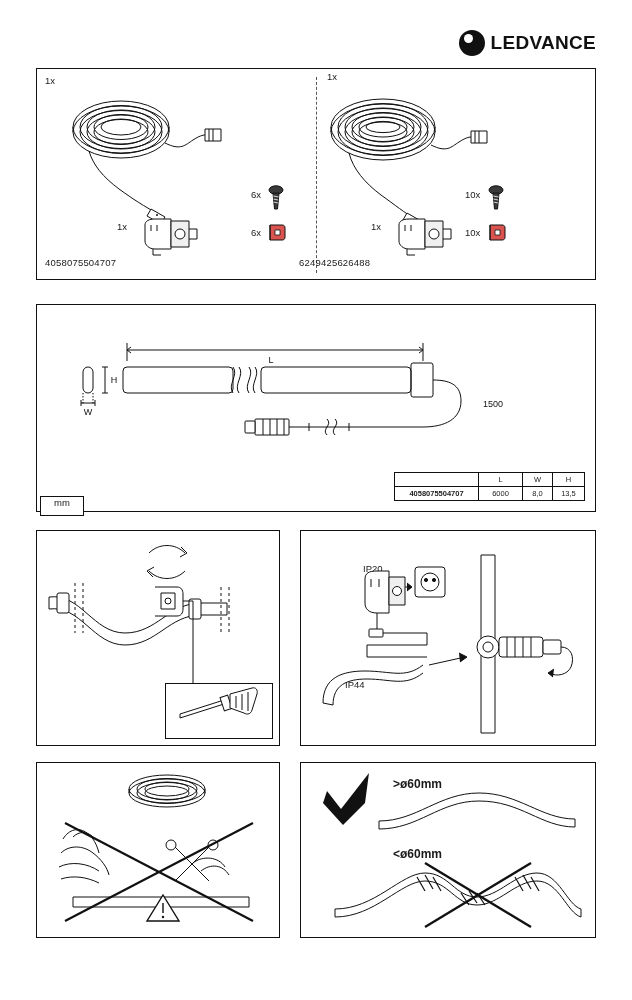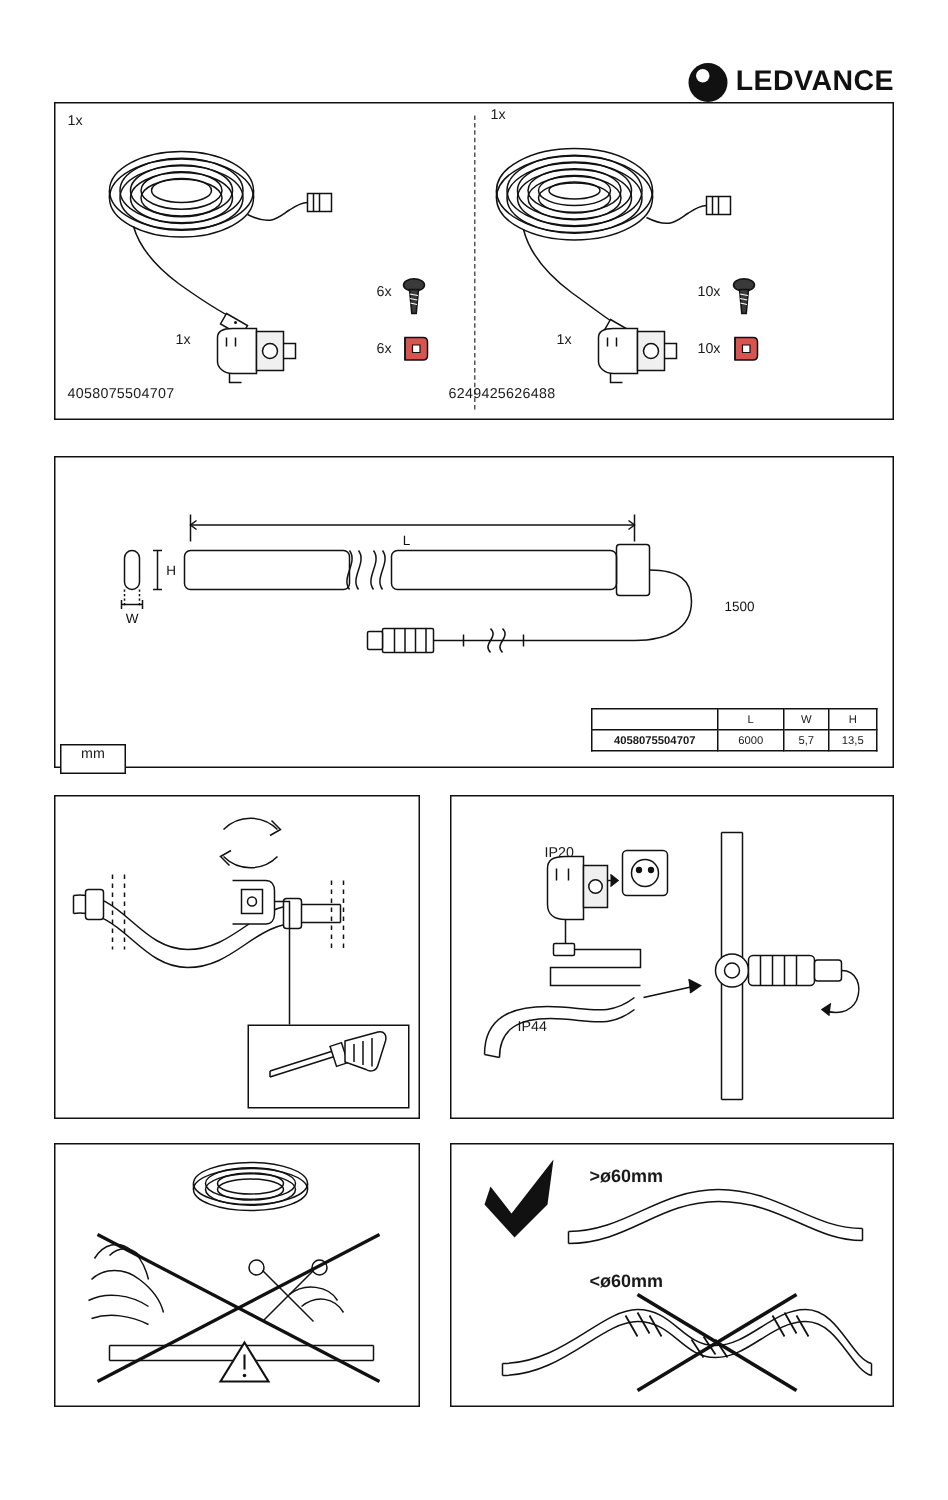--- a/index.html
+++ b/index.html
@@ -28,21 +28,21 @@
     display: flex; align-items: center; justify-content: flex-start;
     padding-left: 6px;
   }
   .title-box .rule {
     position: absolute; left: 0; top: -1px; width: 118px; height: 1.4px; background: #111;
   }
   .title-text {
     font-size: 10.5px; font-weight: bold; letter-spacing: .4px;
   }
   .brand {
-    position: absolute; right: 0; top: 16px;
+    position: absolute; right: 0; top: 4px;
     display: flex; align-items: center; gap: 6px;
   }
   .brand-mark {
     width: 26px; height: 26px; border-radius: 50%;
     background: #111; position: relative;
   }
   .brand-mark::after {
     content: ""; position: absolute; left: 5px; top: 4px;
     width: 9px; height: 9px; border-radius: 50%; background: #fff;
   }
@@ -308,21 +308,21 @@
       <tbody>
           <tr class="head">
         <td style="width:84px;"></td>
         <td style="width:44px;">L</td>
         <td style="width:30px;">W</td>
         <td style="width:32px;">H</td>
       </tr>
       <tr>
         <td class="codecell">4058075504707</td>
         <td>6000</td>
-        <td>5,7</td>
+        <td>8,0</td>
         <td>13,5</td>
       </tr>
     </tbody>
       </table>
   </div>
 
   <div class="mm-box">
     <span>mm</span>
   </div>
 

